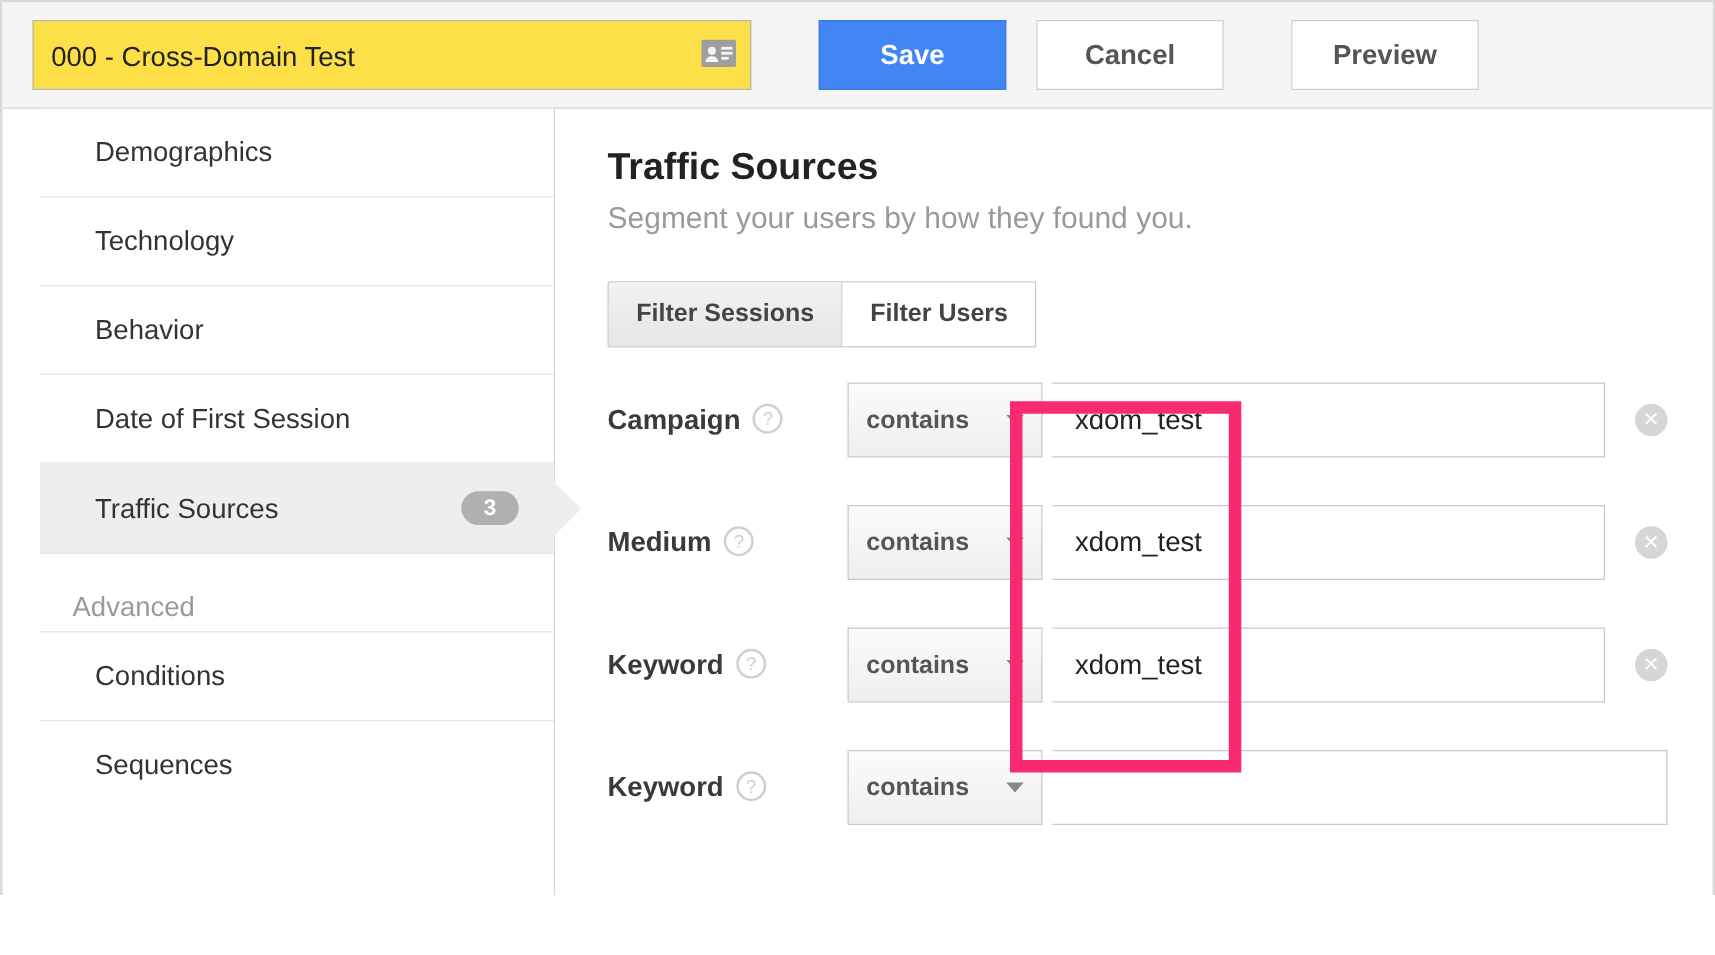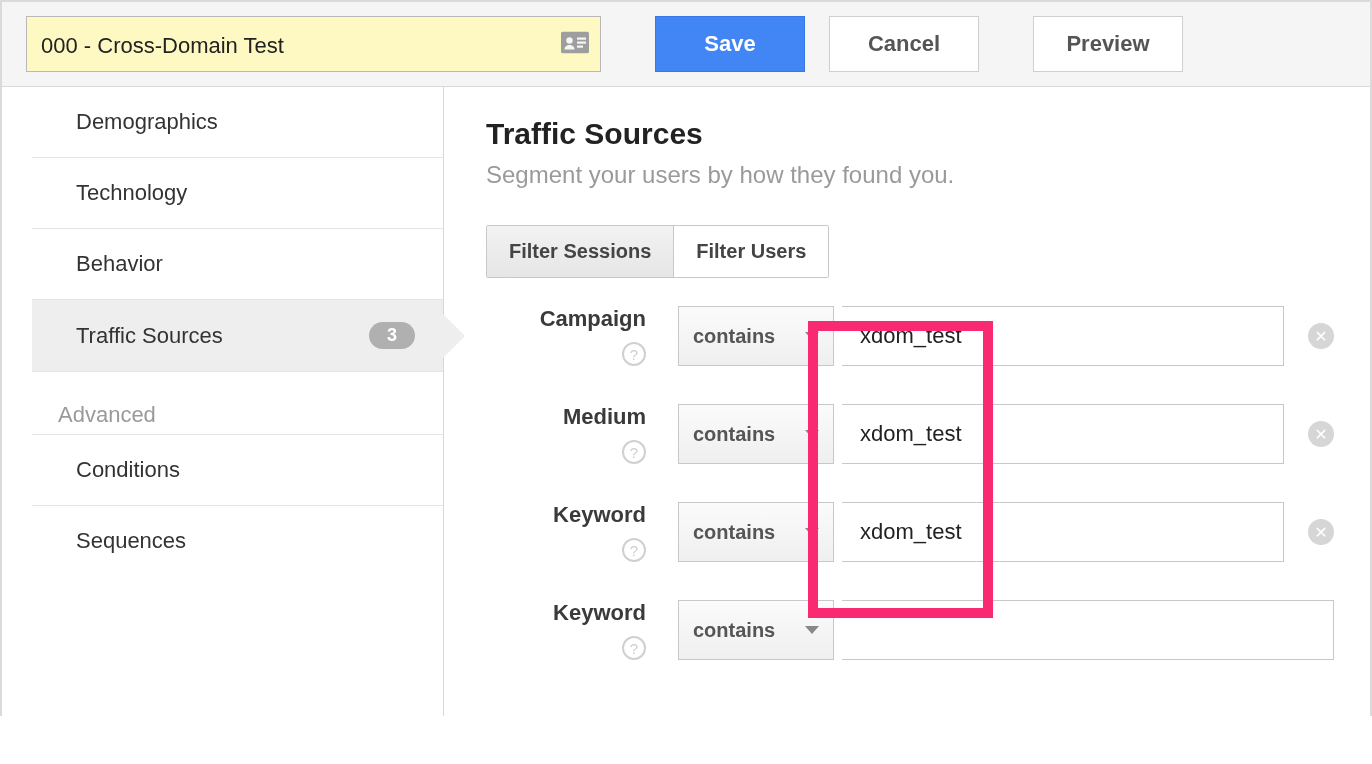--- a/index.html
+++ b/index.html
@@ -23,21 +23,21 @@
     gap: 24px;
   }
   .name-input-wrap {
     position: relative;
     width: 575px;
   }
   .name-input {
     width: 100%;
     height: 56px;
     border: 1px solid #b8b8b8;
-    background: #fef9c3;
+    background: #fde047;
     font-size: 22px;
     padding: 4px 56px 0 14px;
     color: #222;
   }
   .id-icon {
     position: absolute;
     right: 12px;
     top: 50%;
     transform: translateY(-50%);
     color: #8a8a8a;
@@ -152,23 +152,22 @@
     align-items: center;
     margin-bottom: 38px;
     gap: 8px;
   }
   .field-label {
     width: 160px;
     font-size: 22px;
     font-weight: 700;
     color: #3a3a3a;
     display: flex;
-    align-items: flex-end;
+    align-items: flex-start;
     gap: 10px;
-    flex-direction: column;
   }
   .help {
     display: inline-flex;
     width: 24px; height: 24px;
     border: 2px solid #d0d0d0;
     border-radius: 50%;
     align-items: center; justify-content: center;
     color: #cfcfcf;
     font-size: 15px;
     font-weight: 400;
@@ -254,20 +253,23 @@
     <div class="sidebar">
       <div class="sidebar-item">
         <span>Demographics</span>
       </div>
       <div class="sidebar-item">
         <span>Technology</span>
       </div>
       <div class="sidebar-item">
         <span>Behavior</span>
       </div>
+      <div class="sidebar-item">
+        <span>Date of First Session</span>
+      </div>
       <div class="sidebar-item active">
         <span>Traffic Sources</span>
         <span class="badge">3</span>
       </div>
 
       <div class="sidebar-section-label">Advanced</div>
       <div class="sidebar-item">
         <span>Conditions</span>
       </div>
       <div class="sidebar-item" style="border-bottom:none">

